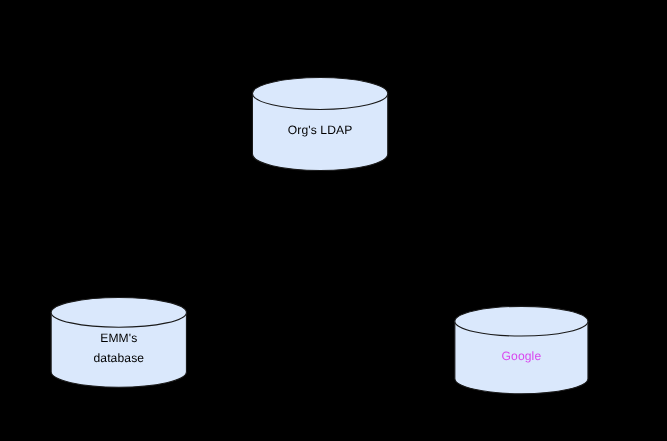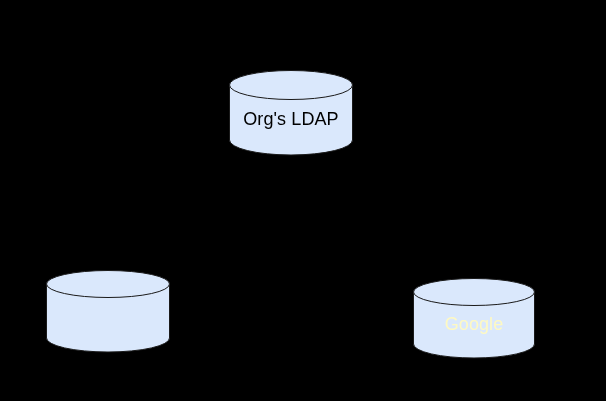--- a/index.html
+++ b/index.html
@@ -32,21 +32,21 @@
   .node-label {
     position: absolute;
     left: 0;
     right: 0;
     display: flex;
     flex-direction: column;
     align-items: center;
     justify-content: center;
     text-align: center;
     color: #000000;
-    font-size: 18px;
+    font-size: 11px;
     line-height: 1.62;
     letter-spacing: 0.1px;
     white-space: pre;
     pointer-events: none;
   }
   .node-label .line {
     display: block;
   }
 </style>
 </head>
@@ -58,21 +58,22 @@
         <path d="M 0.5 15 L 0.5 70 A 61.5 15 0 0 0 123.5 70 L 123.5 15 Z" fill="#dae8fc" stroke="#1a1a1a" stroke-width="1"></path>
         <ellipse cx="62" cy="15" rx="61.5" ry="14.5" fill="#dae8fc" stroke="#1a1a1a" stroke-width="1"></ellipse>
       </svg>
       <div class="node-label" style="top: 15px; height: 70px; color: rgb(0, 0, 0);"><span class="line">Org's LDAP</span></div>
     </div>
     <div class="node" style="left: 46px; top: 270px; width: 124px; height: 82px;">
       <svg width="124" height="82" viewBox="0 0 124 82">
         <path d="M 0.5 14 L 0.5 68 A 61.5 14 0 0 0 123.5 68 L 123.5 14 Z" fill="#dae8fc" stroke="#1a1a1a" stroke-width="1"></path>
         <ellipse cx="62" cy="14" rx="61.5" ry="13.5" fill="#dae8fc" stroke="#1a1a1a" stroke-width="1"></ellipse>
       </svg>
+      <div class="node-label" style="top: 14px; height: 68px; color: rgb(0, 0, 0);"><span class="line">EMM's</span><span class="line">database</span></div>
     </div>
     <div class="node" style="left: 413px; top: 278px; width: 122px; height: 80px;">
       <svg width="122" height="80" viewBox="0 0 122 80">
         <path d="M 0.5 14 L 0.5 66 A 60.5 14 0 0 0 121.5 66 L 121.5 14 Z" fill="#dae8fc" stroke="#1a1a1a" stroke-width="1"></path>
         <ellipse cx="61" cy="14" rx="60.5" ry="13.5" fill="#dae8fc" stroke="#1a1a1a" stroke-width="1"></ellipse>
       </svg>
-      <div class="node-label" style="top: 14px; height: 66px; color: #fef9c3;"><span class="line">Google</span></div>
+      <div class="node-label" style="top: 14px; height: 66px; color: #d946ef;"><span class="line">Google</span></div>
     </div>
   </div>
 
 </body></html>

